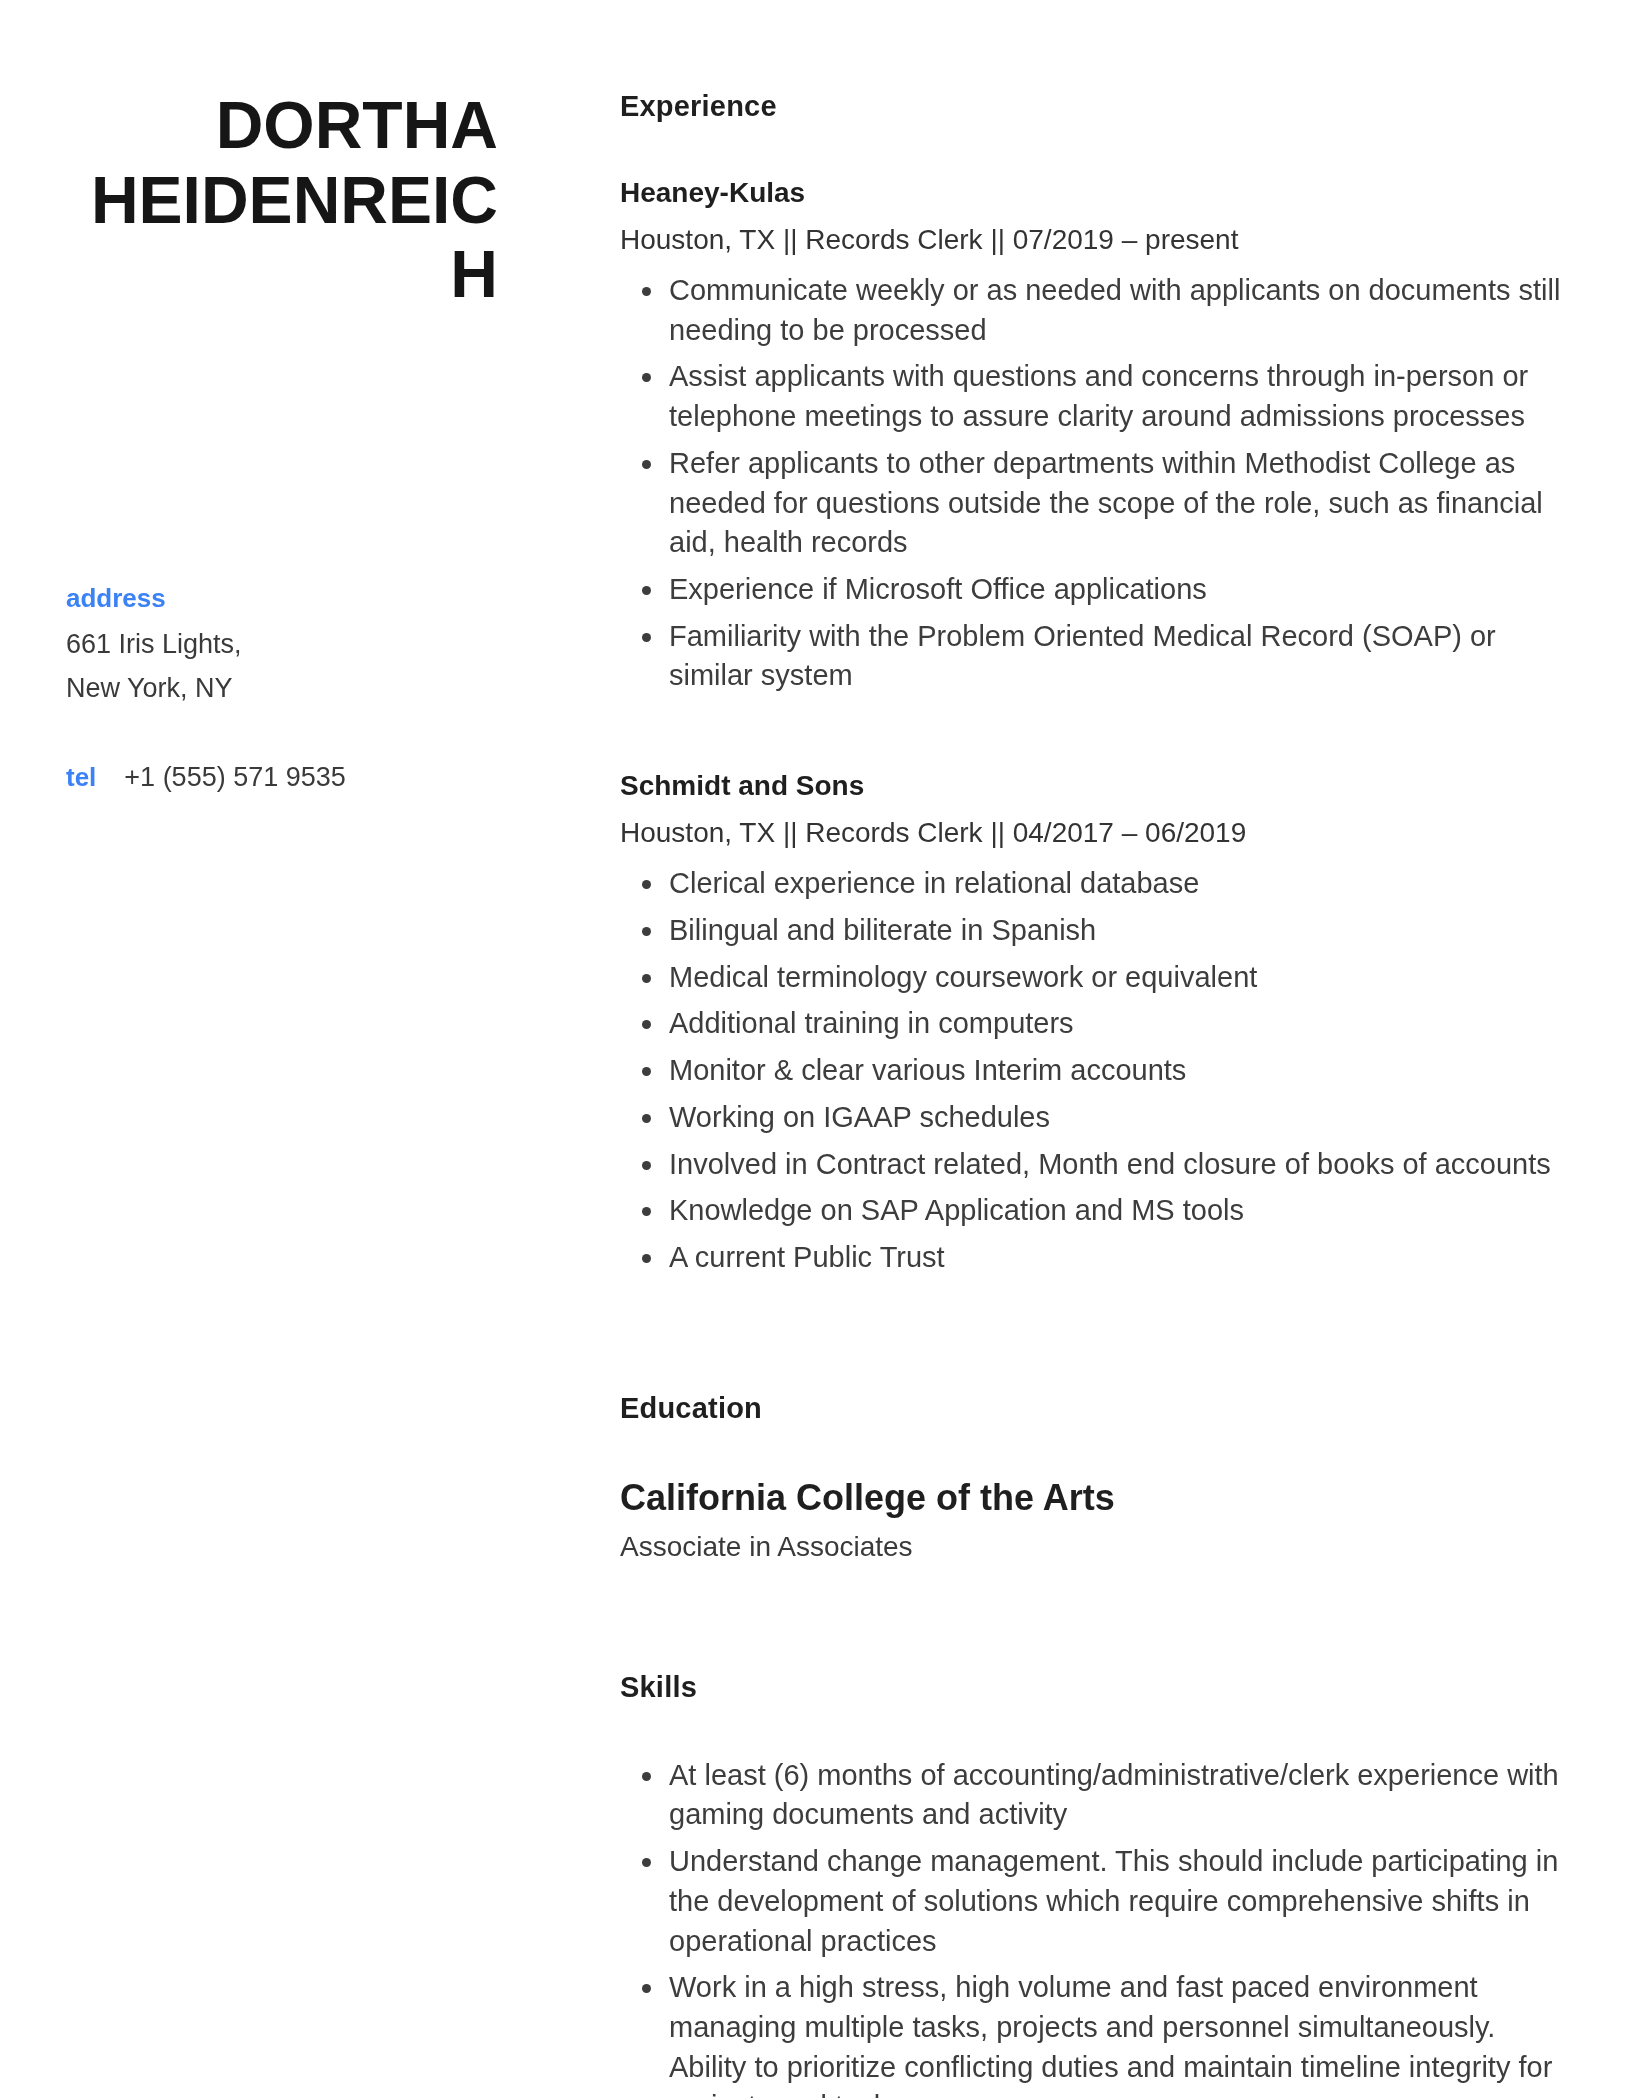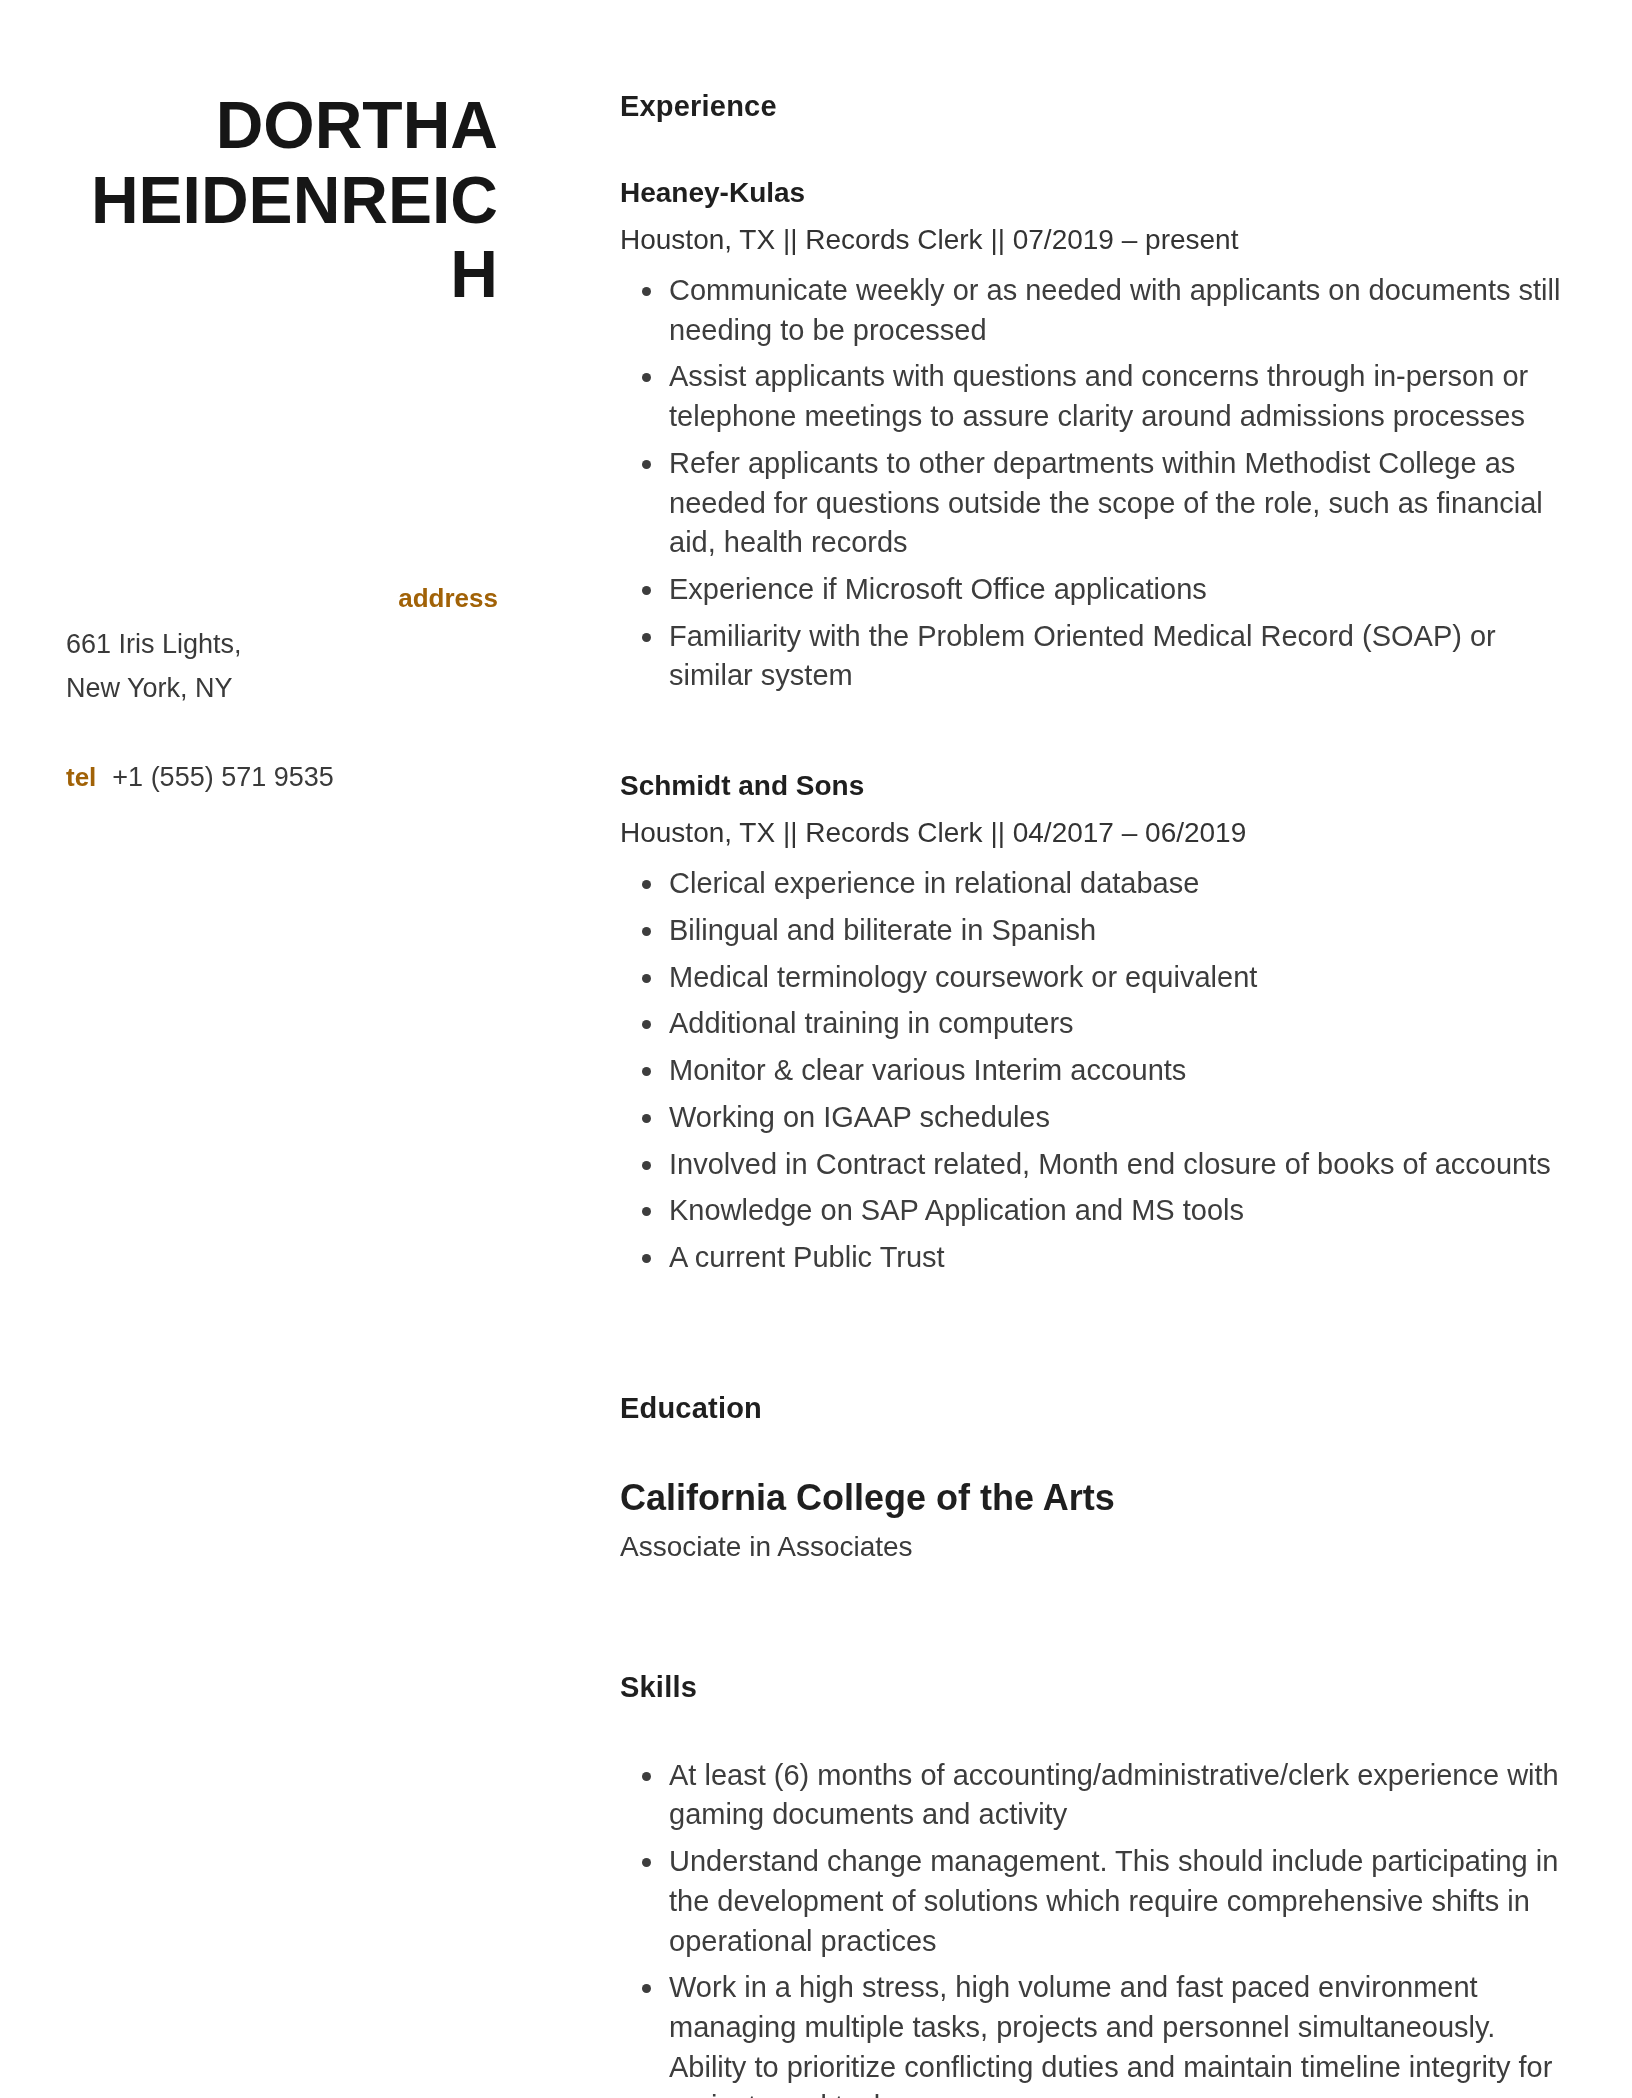--- a/index.html
+++ b/index.html
@@ -34,30 +34,29 @@
     text-align: right;
   }
   .contact {
     margin-top: 266px;
     font-size: 27px;
     line-height: 1.6;
     color: #3a3a3a;
   }
   .contact-label {
     font-weight: 700;
-    color: #a16207;
+    color: #3b82f6;
     font-size: 26px;
-    text-align: right;
   }
   .address-label { margin-bottom: 4px; }
   .tel-row {
     margin-top: 46px;
     display: flex;
     align-items: baseline;
-    gap: 16px;
+    gap: 28px;
   }
   
   .right {
     flex: 1 1 auto;
     max-width: 955px;
     padding-top: 2px;
   }
   .section-heading {
     font-size: 29px;
     font-weight: 700;

